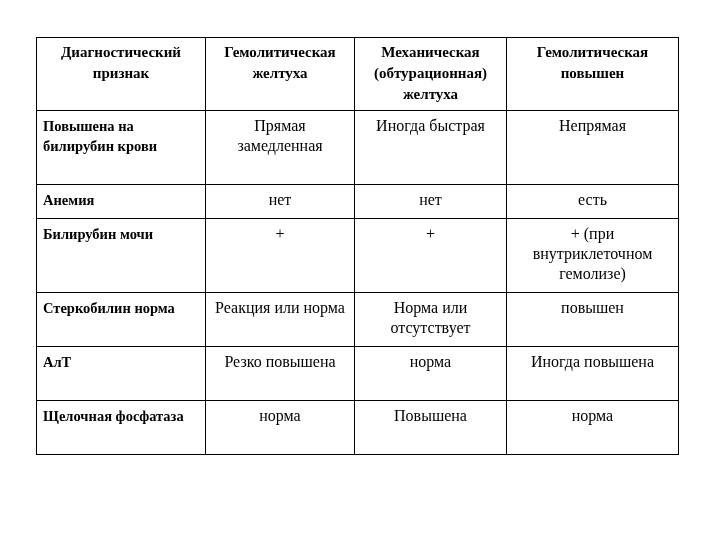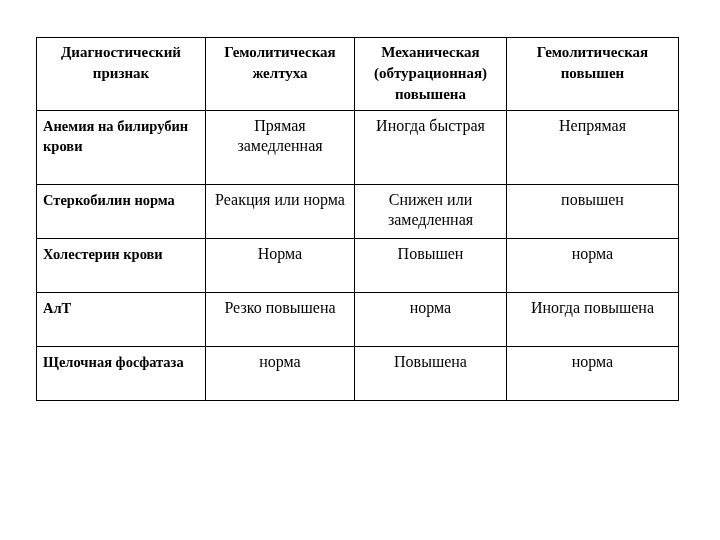--- a/index.html
+++ b/index.html
@@ -60,40 +60,46 @@
   <colgroup>
     <col class="c0">
       <col class="c1">
       <col class="c2">
       <col class="c3">
   </colgroup>
   <tbody>
       <tr class="h-head">
     <th>Диагностический признак</th>
     <th>Гемолитическая желтуха</th>
-    <th>Механическая (обтурационная) повышена</th>
+    <th>Механическая (обтурационная) желтуха</th>
     <th>Гемолитическая повышен</th>
   </tr>
   <tr class="h-68">
-    <td class="label">Анемия на билирубин крови</td>
+    <td class="label">Повышена на билирубин крови</td>
     <td>Прямая замедленная</td>
     <td>Иногда быстрая</td>
     <td>Непрямая</td>
   </tr>
+  <tr class="h-28">
+    <td class="label">Анемия</td>
+    <td>нет</td>
+    <td>нет</td>
+    <td>есть</td>
+  </tr>
+  <tr class="h-68">
+    <td class="label">Билирубин мочи</td>
+    <td>+</td>
+    <td>+</td>
+    <td>+ (при внутриклеточном гемолизе)</td>
+  </tr>
   <tr class="h-48">
     <td class="label">Стеркобилин норма</td>
     <td>Реакция или норма</td>
-    <td>Снижен или замедленная</td>
+    <td>Норма или отсутствует</td>
     <td>повышен</td>
-  </tr>
-  <tr class="h-48">
-    <td class="label">Холестерин крови</td>
-    <td>Норма</td>
-    <td>Повышен</td>
-    <td>норма</td>
   </tr>
   <tr class="h-48">
     <td class="label">АлТ</td>
     <td>Резко повышена</td>
     <td>норма</td>
     <td>Иногда повышена</td>
   </tr>
   <tr class="h-48">
     <td class="label">Щелочная фосфатаза</td>
     <td>норма</td>

